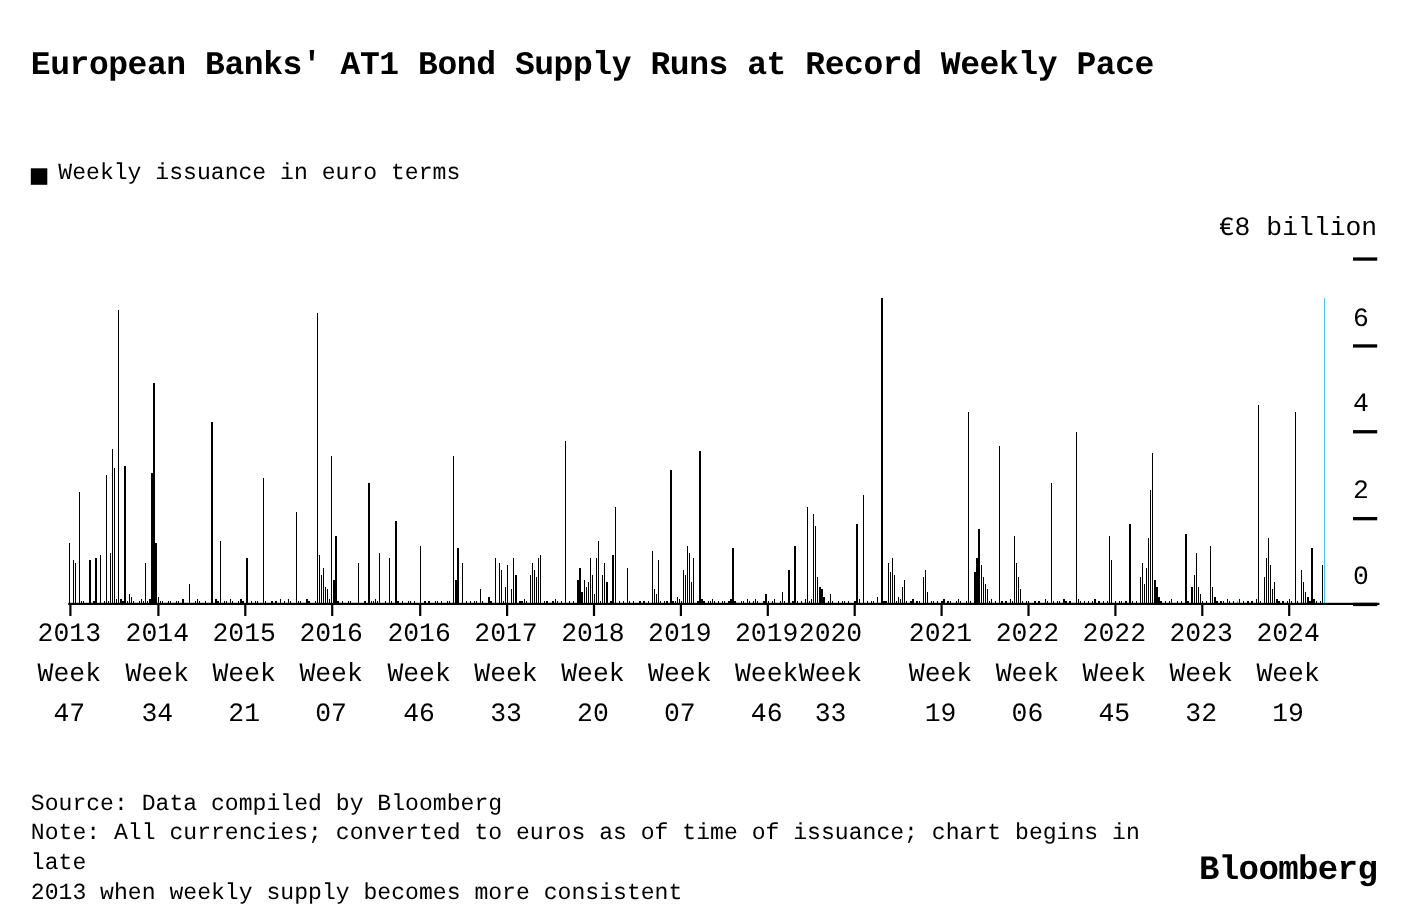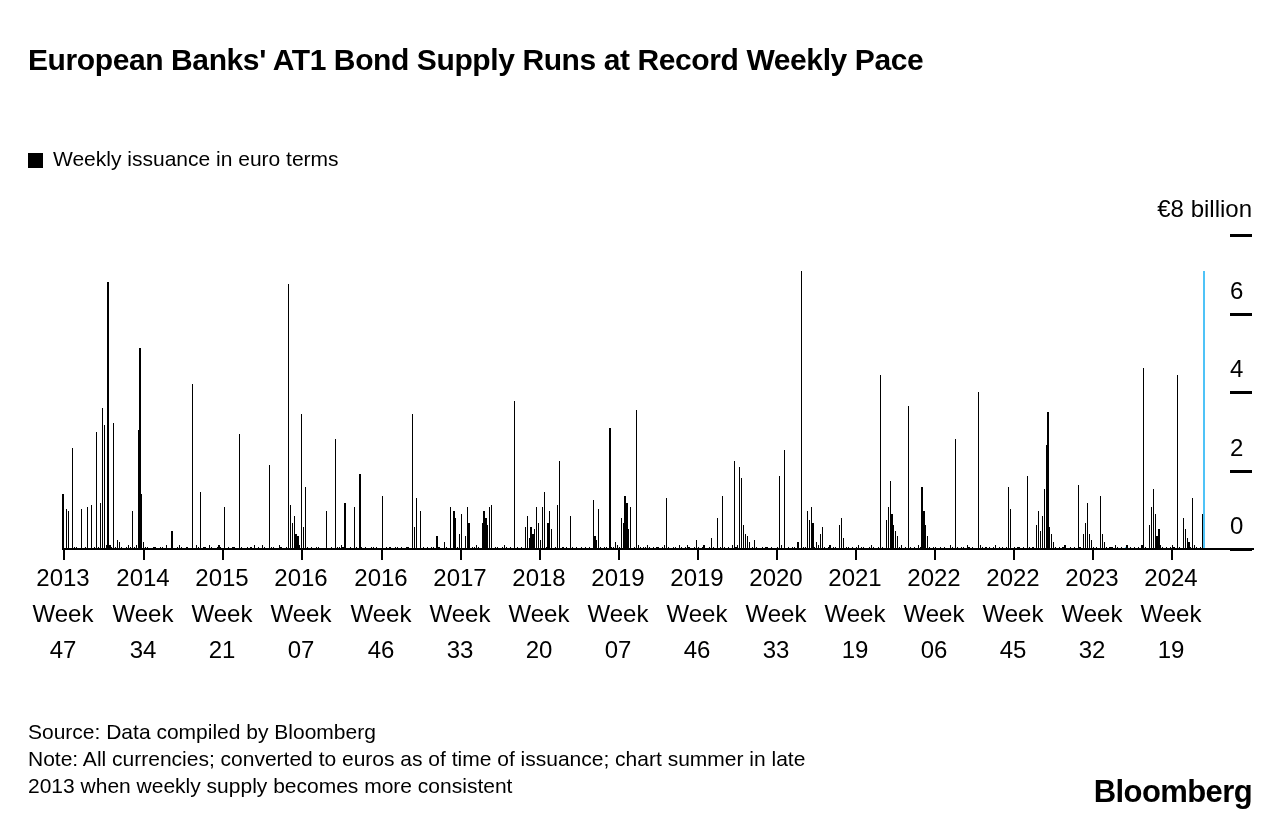--- a/index.html
+++ b/index.html
@@ -6,21 +6,21 @@
   html,body{margin:0;padding:0;}
   body{
     width:1280px;height:834px;
     background:#ffffff;
     font-family:"Liberation Sans","DejaVu Sans",sans-serif;
     color:#000000;
     overflow:hidden;
     position:relative;
     -webkit-font-smoothing:antialiased;
   }
-  .page{position:relative;width:1280px;height:592px;}
+  .page{position:relative;width:1280px;height:592px;font-family:Liberation Mono, monospace;}
 
   
   #chart-title{
     position:absolute;left:28px;top:42px;
     font-size:30px;font-weight:bold;letter-spacing:-0.4px;
     line-height:36px;white-space:nowrap;
   }
   #chart-subtitle{
     position:absolute;left:28px;top:86px;
     font-size:25px;font-weight:normal;letter-spacing:-0.2px;
@@ -585,21 +585,21 @@
         <span class="wk">Week</span>
         <span class="num">07</span>
       </div>
       <div style="position: absolute; top: -10px; width: 2px; height: 10px; background: rgb(0, 0, 0); left: 618px;"></div>
       <div class="x-tickgroup" style="left: 697px;">
         <span class="yr">2019</span>
         <span class="wk">Week</span>
         <span class="num">46</span>
       </div>
       <div style="position: absolute; top: -10px; width: 2px; height: 10px; background: rgb(0, 0, 0); left: 697px;"></div>
-      <div class="x-tickgroup" style="left: 776px;">
+      <div class="x-tickgroup" style="left: 755px;">
         <span class="yr">2020</span>
         <span class="wk">Week</span>
         <span class="num">33</span>
       </div>
       <div style="position: absolute; top: -10px; width: 2px; height: 10px; background: rgb(0, 0, 0); left: 776px;"></div>
       <div class="x-tickgroup" style="left: 855px;">
         <span class="yr">2021</span>
         <span class="wk">Week</span>
         <span class="num">19</span>
       </div>
@@ -625,18 +625,18 @@
       <div class="x-tickgroup" style="left: 1171px;">
         <span class="yr">2024</span>
         <span class="wk">Week</span>
         <span class="num">19</span>
       </div>
       <div style="position: absolute; top: -10px; width: 2px; height: 10px; background: rgb(0, 0, 0); left: 1171px;"></div>
     </div>
 
   <div id="footer">
     <span class="line">Source: Data compiled by Bloomberg</span>
-    <span class="line">Note: All currencies; converted to euros as of time of issuance; chart summer in late</span>
+    <span class="line">Note: All currencies; converted to euros as of time of issuance; chart begins in late</span>
     <span class="line">2013 when weekly supply becomes more consistent</span>
   </div>
   <div id="brand">Bloomberg</div>
 
 </div>
 
 </body></html>

